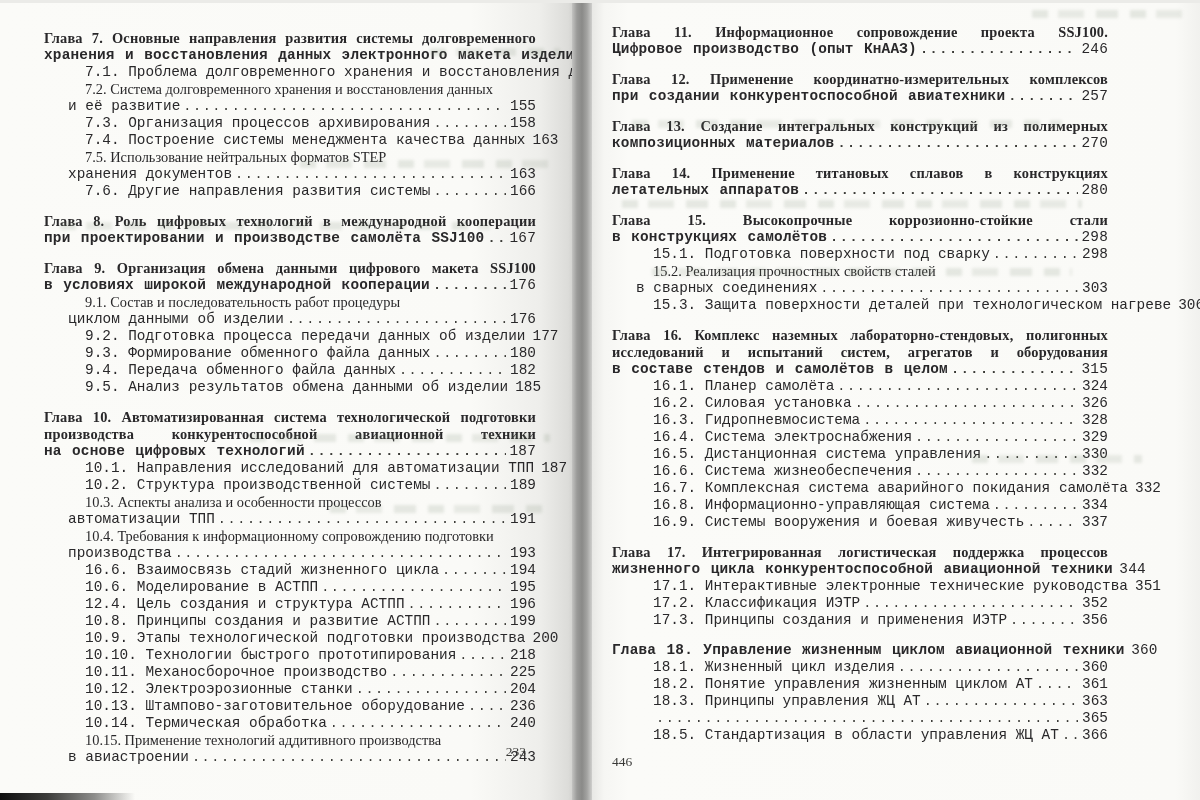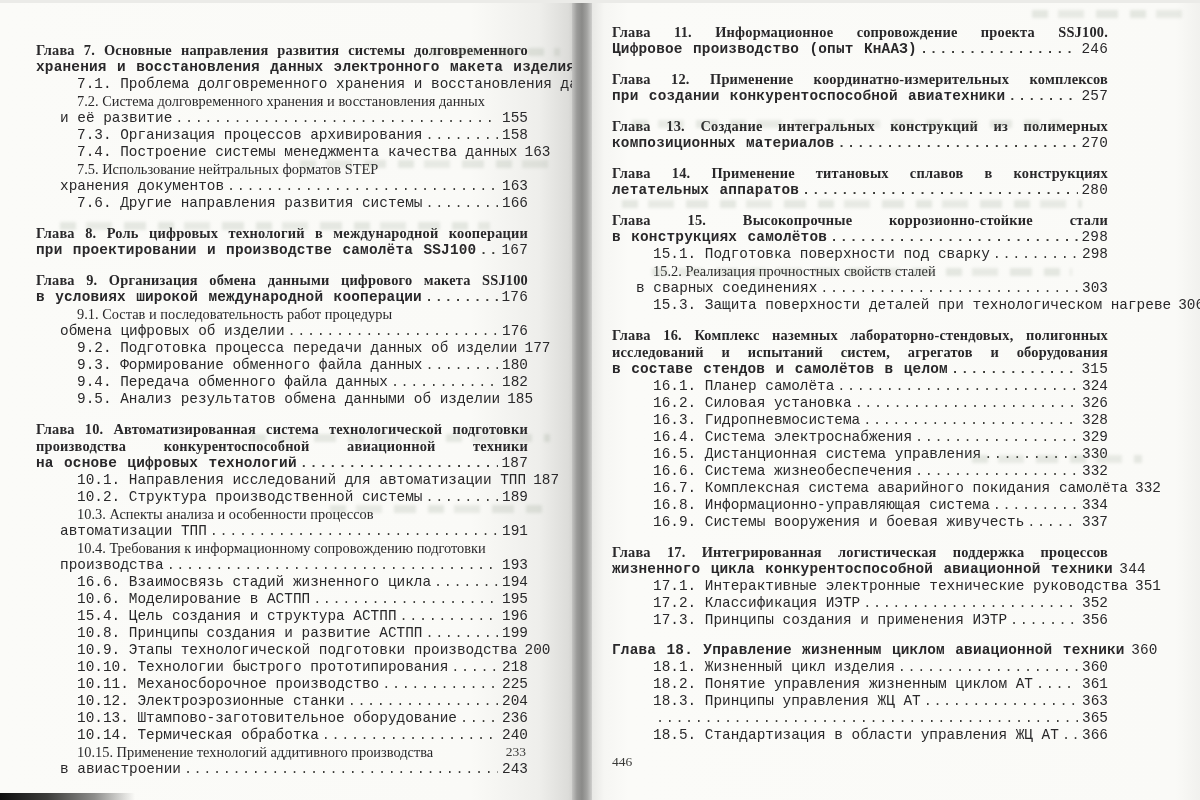--- a/index.html
+++ b/index.html
@@ -21,21 +21,21 @@
   .spine{
     position:absolute;top:0;left:572px;width:20px;height:800px;
     background:linear-gradient(90deg,#c4c4c2 0%,#9a9a98 25%,#8a8a88 50%,#a3a3a1 75%,#cfcfcd 100%);
   }
   .top-edge{position:absolute;top:0;left:0;width:1200px;height:3px;background:#ebebe8;}
   .corner-shadow{
     position:absolute;left:0;bottom:0;width:135px;height:7px;
     background:linear-gradient(90deg,#0e0e0e 0%,#3c3c3a 35%,#8d8d8b 70%,rgba(200,200,198,0) 100%);
   }
   .toc{position:absolute;font-size:14.4px;}
-  .toc.toc-left{left:36px;top:30px;width:492px;margin-top:12px;}
+  .toc.toc-left{left:44px;top:30px;width:492px;}
   .toc.toc-right{left:20px;top:24px;width:496px;}
   .entry{margin:0;}
   .entry .line{line-height:17px;white-space:nowrap;}
   .entry.chapter{font-weight:bold;margin-top:13px;}
   .toc .entry:first-child{margin-top:0;}
   .entry.chapter .line{padding-left:0;letter-spacing:.2px;word-spacing:1.5px;}
   .entry.chapter .line:not(.last){text-align:justify;text-align-last:justify;white-space:normal;}
   .entry.section .line.first{padding-left:41px;}
   .entry.section .line.cont{padding-left:24px;}
   .entry.chapter .line.cont{padding-left:0;}
@@ -133,21 +133,21 @@
           <div class="line first">Глава 9. Организация обмена данными цифрового макета SSJ100</div>
           <div class="line cont last">
             <span class="txt">в условиях широкой международной кооперации</span>
             <span class="leader"></span>
             <span class="pg">176</span>
           </div>
         </div>
         <div class="entry section">
           <div class="line first">9.1. Состав и последовательность работ процедуры</div>
           <div class="line cont last">
-            <span class="txt">обмена цифровых об изделии</span>
+            <span class="txt">циклом данными об изделии</span>
             <span class="leader"></span>
             <span class="pg">176</span>
           </div>
         </div>
         <div class="entry section">
           <div class="line first last">
             <span class="txt">9.2. Подготовка процесса передачи данных об изделии</span>
             <span class="leader"></span>
             <span class="pg">177</span>
           </div>
@@ -221,21 +221,21 @@
         </div>
         <div class="entry section">
           <div class="line first last">
             <span class="txt">10.6. Моделирование в АСТПП</span>
             <span class="leader"></span>
             <span class="pg">195</span>
           </div>
         </div>
         <div class="entry section">
           <div class="line first last">
-            <span class="txt">15.4. Цель создания и структура АСТПП</span>
+            <span class="txt">12.4. Цель создания и структура АСТПП</span>
             <span class="leader"></span>
             <span class="pg">196</span>
           </div>
         </div>
         <div class="entry section">
           <div class="line first last">
             <span class="txt">10.8. Принципы создания и развитие АСТПП</span>
             <span class="leader"></span>
             <span class="pg">199</span>
           </div>

